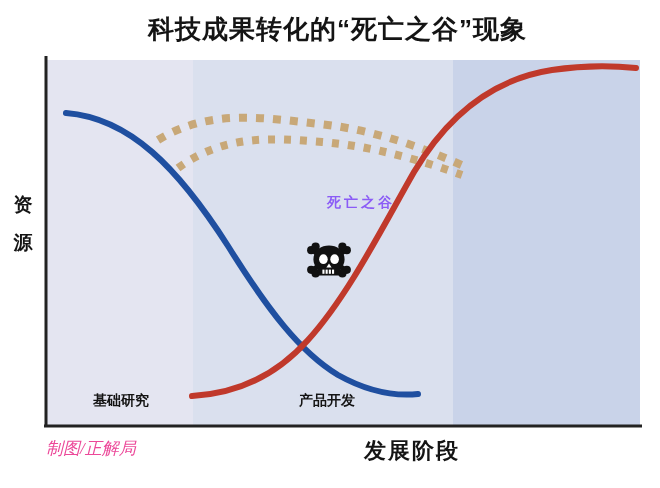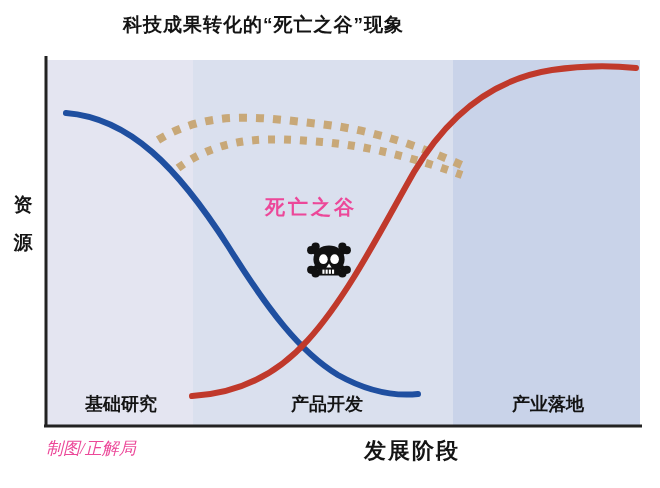--- a/index.html
+++ b/index.html
@@ -19,22 +19,22 @@
     position: absolute;
     inset: 0;
     width: 660px;
     height: 488px;
   }
   .title {
     position: absolute;
     left: 0;
     top: 12px;
     width: 527px;
-    text-align: center;
-    font-size: 19px;
+    text-align: right;
+    font-size: 26px;
     font-weight: 700;
     letter-spacing: 1px;
     color: #141414;
     white-space: nowrap;
   }
   .ylabel {
     position: absolute;
     left: 6px;
     top: 186px;
     width: 34px;
@@ -65,31 +65,31 @@
     font-style: italic;
     color: #8d8d8d;
     letter-spacing: 0px;
     white-space: nowrap;
   }
   .valley-label {
     position: absolute;
     left: 265px;
     top: 194px;
     width: 130px;
-    text-align: left;
-    font-size: 20px;
+    text-align: right;
+    font-size: 14px;
     font-weight: 700;
     letter-spacing: 3px;
-    color: #ec4899;
+    color: #8b5cf6;
     white-space: nowrap;
   }
   .stage-label {
     position: absolute;
     top: 392px;
-    font-size: 18px;
+    font-size: 14px;
     font-weight: 700;
     color: #141414;
     text-align: center;
     white-space: nowrap;
   }
   #stage-0 { left: 60px;  width: 122px; }
   #stage-1 { left: 266px; width: 122px; }
   #stage-2 { left: 487px; width: 122px; }
   .skull {
     position: absolute;
@@ -158,19 +158,18 @@
     <g fill="#ffffff">
       <rect x="16.4" y="29.6" width="2.1" height="4.2"></rect>
       <rect x="19.6" y="29.6" width="2.1" height="4.2"></rect>
       <rect x="22.8" y="29.6" width="2.1" height="4.2"></rect>
       <rect x="26.0" y="29.6" width="2.1" height="4.2"></rect>
     </g>
   </svg>
 
   <div class="stage-label" id="stage-0">基础研究</div>
   <div class="stage-label" id="stage-1">产品开发</div>
-  <div class="stage-label" id="stage-2">产业落地</div>
 
   <div class="xlabel">发展阶段</div>
 
   <div class="watermark" style="color: #ec4899;">制图/正解局</div>
 
 </div>
 
 </body></html>

